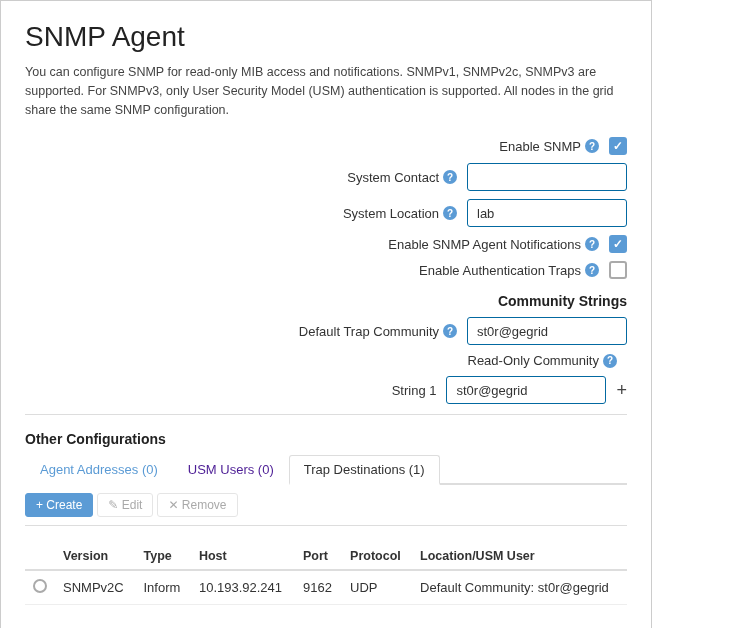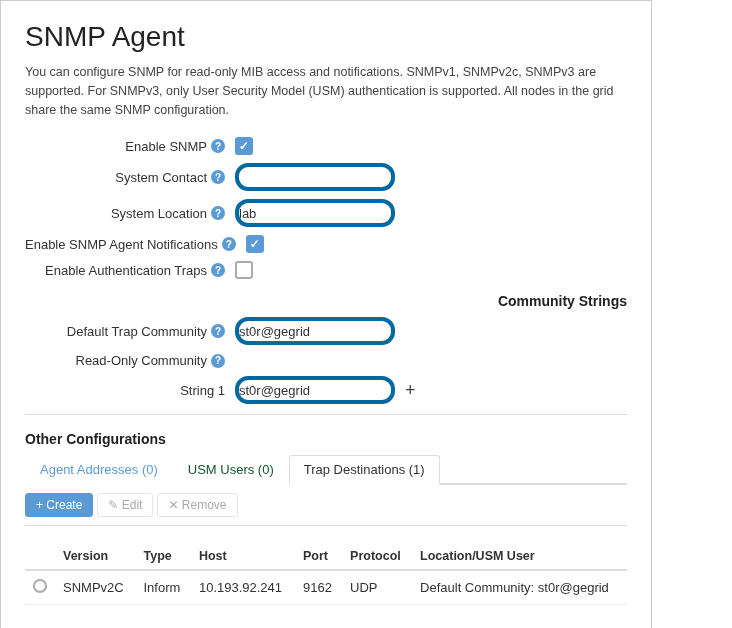--- a/index.html
+++ b/index.html
@@ -28,20 +28,21 @@
       margin-bottom: 18px;
       line-height: 1.5;
     }
     .form-section {
       margin-bottom: 10px;
     }
     .form-row {
       display: flex;
       align-items: center;
       margin-bottom: 8px;
+      justify-content: flex-end;
     }
     .form-label {
       text-align: right;
       min-width: 210px;
       padding-right: 10px;
       font-size: 13px;
       color: #333;
       display: flex;
       align-items: center;
       justify-content: flex-end;
@@ -55,23 +56,23 @@
       height: 14px;
       border-radius: 50%;
       background: #5b9bd5;
       color: #fff;
       font-size: 10px;
       font-weight: bold;
       cursor: pointer;
       flex-shrink: 0;
     }
     .form-control {
-      border: 4px solid #0369a1;
-      border-radius: 13px;
-      padding: 4px 0;
+      border: 1px solid #0369a1;
+      border-radius: 3px;
+      padding: 4px 9px;
       font-size: 13px;
       color: #333;
       width: 160px;
       height: 28px;
       outline: none;
     }
     .checkbox-wrapper {
       display: inline-flex;
       align-items: center;
     }
@@ -301,21 +302,21 @@
 
   <hr class="divider">
 
   <div class="form-section">
     <div class="other-config-title">Other Configurations</div>
 
     <div class="tabs-row">
       <div class="tab" style="color:#5b9bd5;">
         <span>Agent Addresses (0)</span>
       </div>
-      <div class="tab" style="color:#14532d;">
+      <div class="tab" style="color:#4c1d95;">
         <span>USM Users (0)</span>
       </div>
       <div class="tab active">
         <span>Trap Destinations (1)</span>
       </div>
     </div>
 
     <div class="toolbar-row">
       <button class="btn btn-primary">
         <span>+ Create</span>

